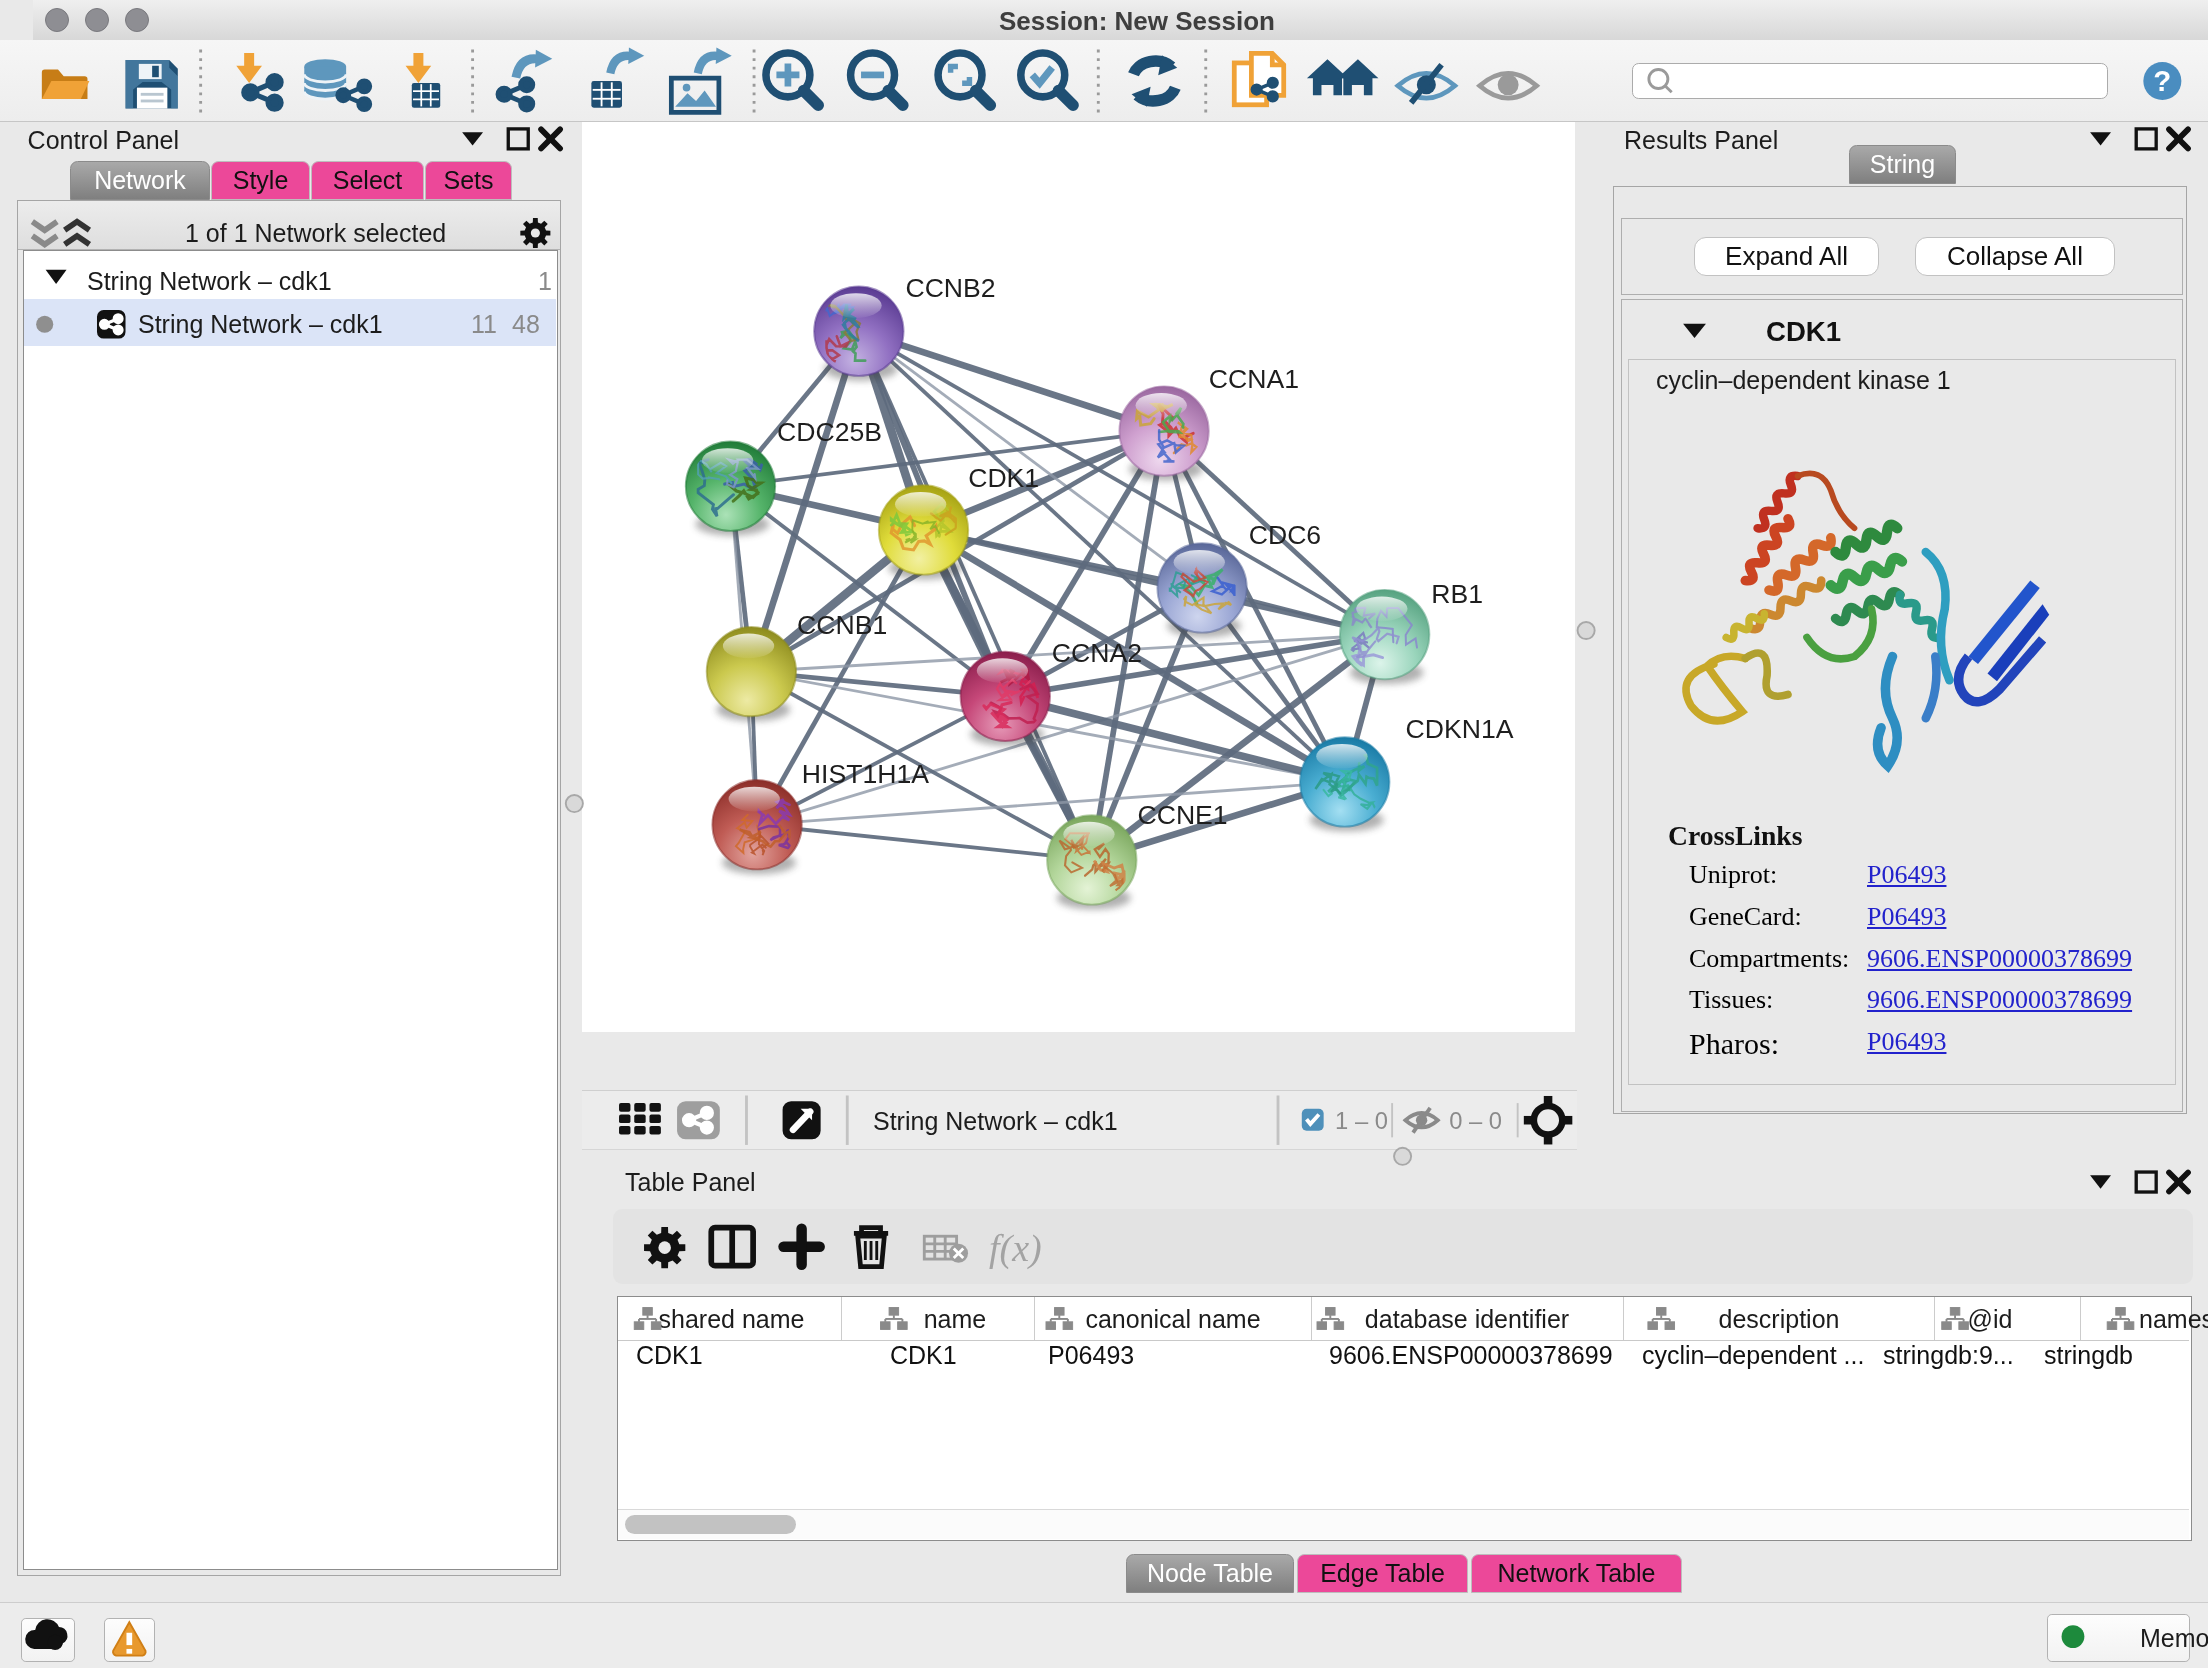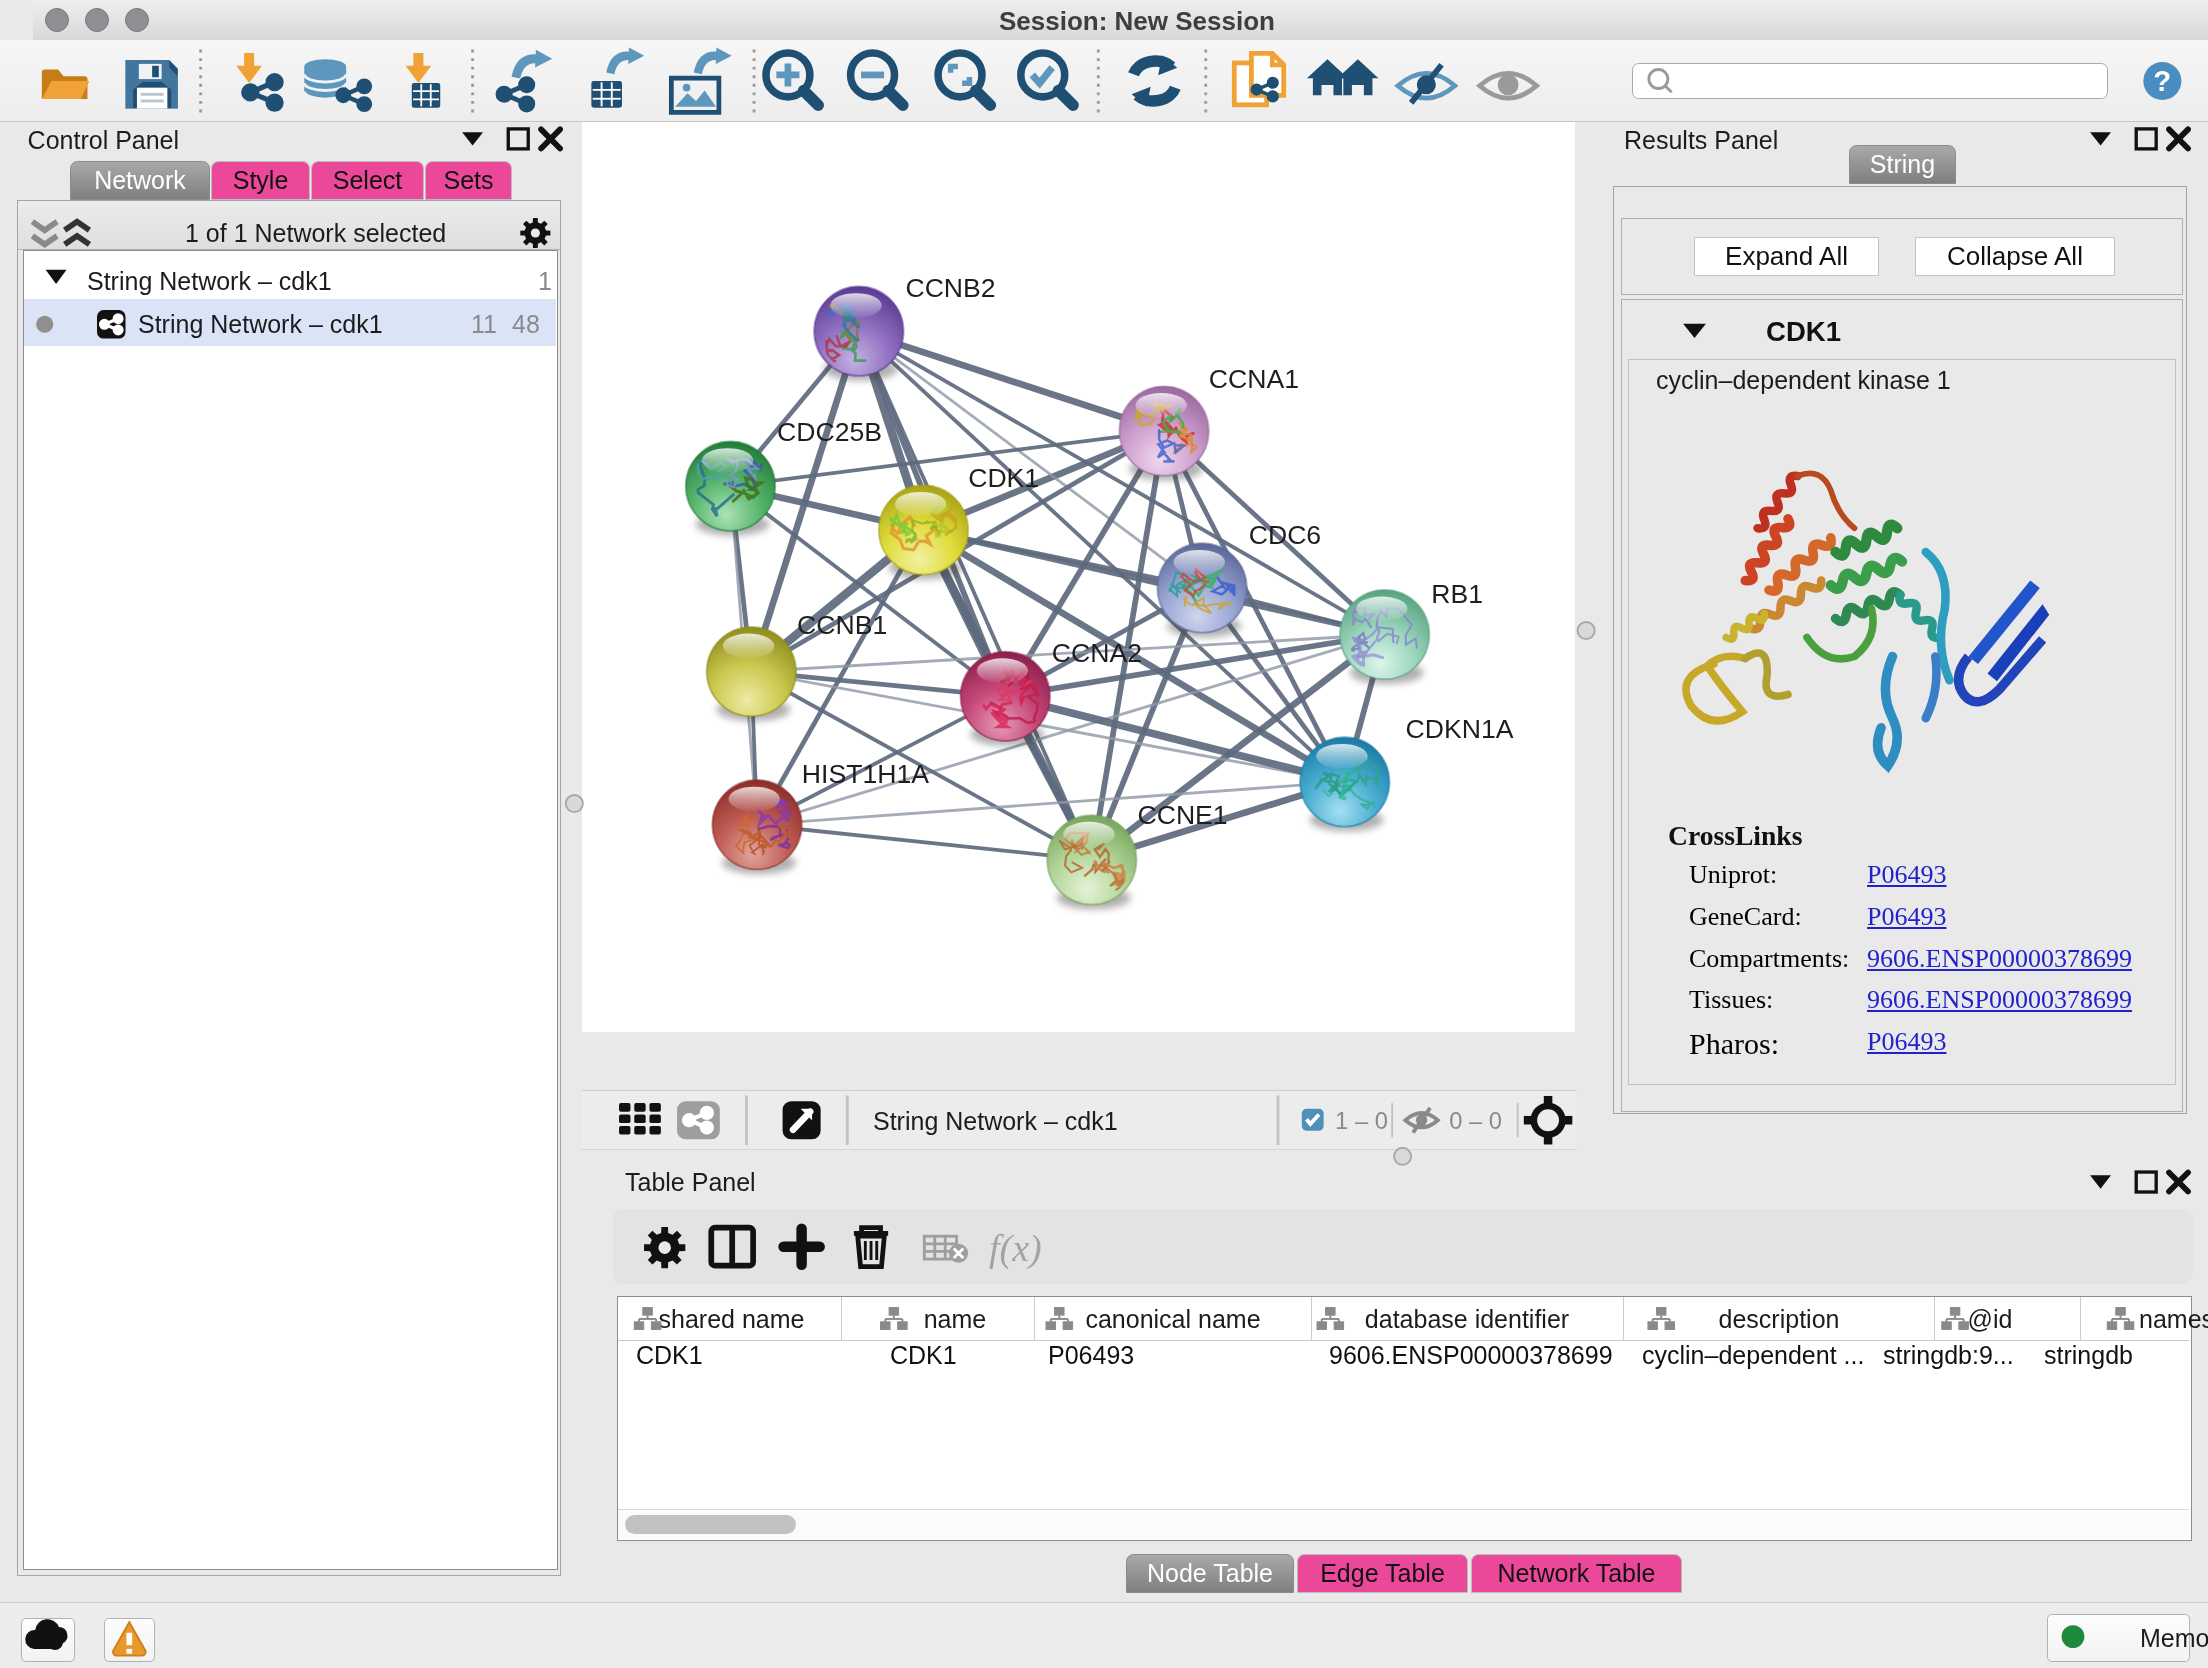--- a/index.html
+++ b/index.html
@@ -35,21 +35,21 @@
   
   #canvas { left:582px; top:122px; width:993px; height:910px; background:#fff; }
   #netbar { left:582px; top:1090px; width:995px; height:60px;
     background:#ececec; border-top:1px solid #cfcfcf; border-bottom:1px solid #d6d6d6; }
   
   #rp-box { left:1613px; top:186px; width:574px; height:928px; border:1px solid #a5a5a5; background:#e9e9e9; }
   #rp-b1 { left:1621px; top:218px; width:562px; height:77px; border:1px solid #aeaeae; }
   #rp-b2 { left:1621px; top:299px; width:562px; height:813px; border:1px solid #aeaeae; }
   #rp-inner { left:1628px; top:359px; width:548px; height:726px; border:1px solid #c2c2c2; }
   .btn { position:absolute; height:39px; background:#fff; border:1px solid #c2c2c2;
-    border-radius:1px; font-size:26px; color:#111; text-align:center; line-height:37px; }
+    border-radius:12px; font-size:26px; color:#111; text-align:center; line-height:37px; }
   .serif { font-family:"Liberation Serif", serif; }
   .link { font-family:"Liberation Serif", serif; color:#2222cc; text-decoration:underline; font-size:26px; }
   
   #tp-toolbar { left:613px; top:1209px; width:1580px; height:75px; background:#e3e3e3; border-radius:9.5px; }
   #tp-table { left:617px; top:1296px; width:1575px; height:245px; border:1.9px solid #8c8c8c; background:#fff; }
   #tp-scroll { position:absolute; left:0px; top:212px; width:1571px; height:29.5px; background:#fbfbfb; border-top:1px solid #d9d9d9;}
   #tp-thumb { position:absolute; left:6.7px; top:4.8px; width:171px; height:19px; background:#c2c2c2; border-radius:9.5px; }
   .hcell { position:absolute; top:0; height:43px; border-right:1px solid #cccccc; }
   .hlab { position:absolute; top:7.6px; width:100%; text-align:center; font-size:25px; color:#1c1c1c; }
   .dcell { position:absolute; top:44px; font-size:25px; color:#111; }

